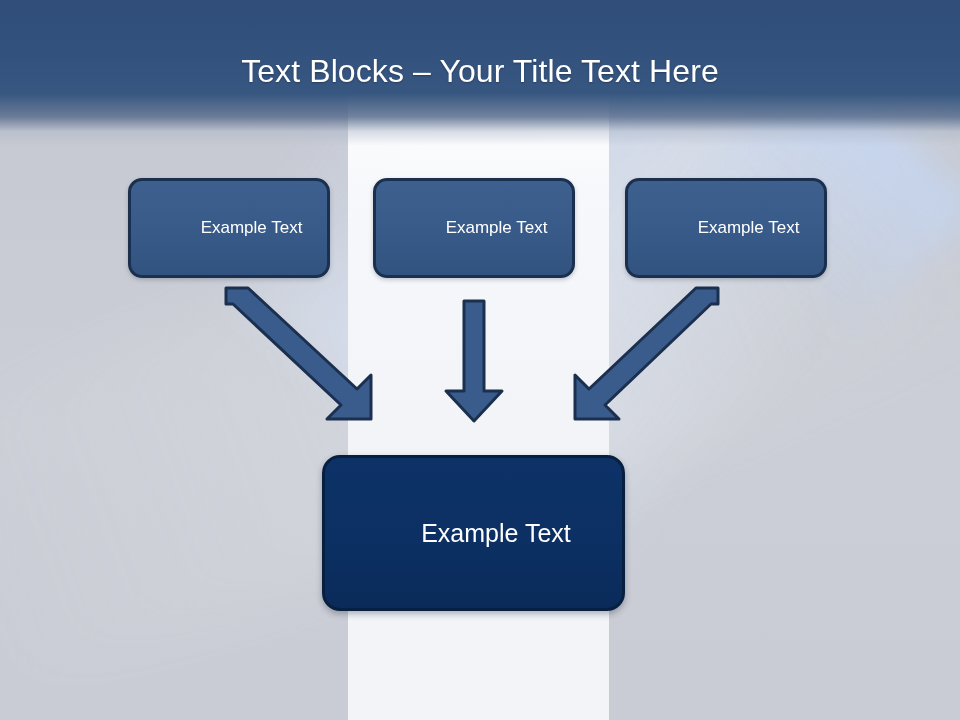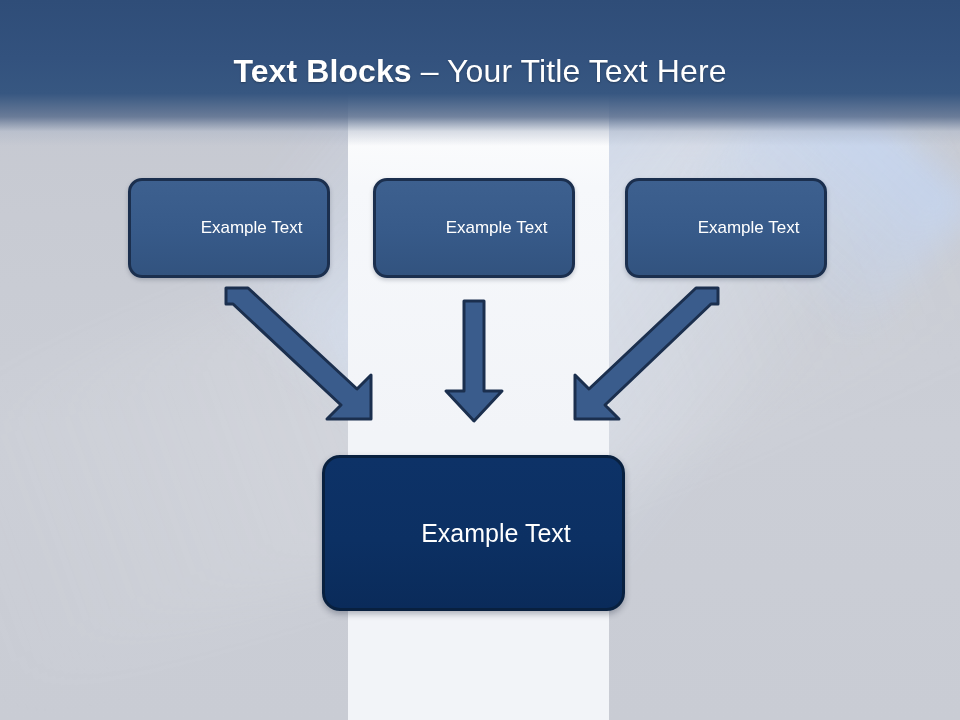--- a/index.html
+++ b/index.html
@@ -115,21 +115,21 @@
     width: 960px;
     text-align: center;
     color: #ffffff;
     font-size: 32px;
     line-height: 38px;
     letter-spacing: 0.1px;
     white-space: nowrap;
     text-shadow: 0 1px 2px rgba(0,0,0,0.28);
   }
   .header-title .strong {
-    font-weight: bold;
+    font-weight: normal;
   }
   .header-title .light {
     font-weight: normal;
   }
 
   
   .box {
     position: absolute;
     display: flex;
     align-items: center;

